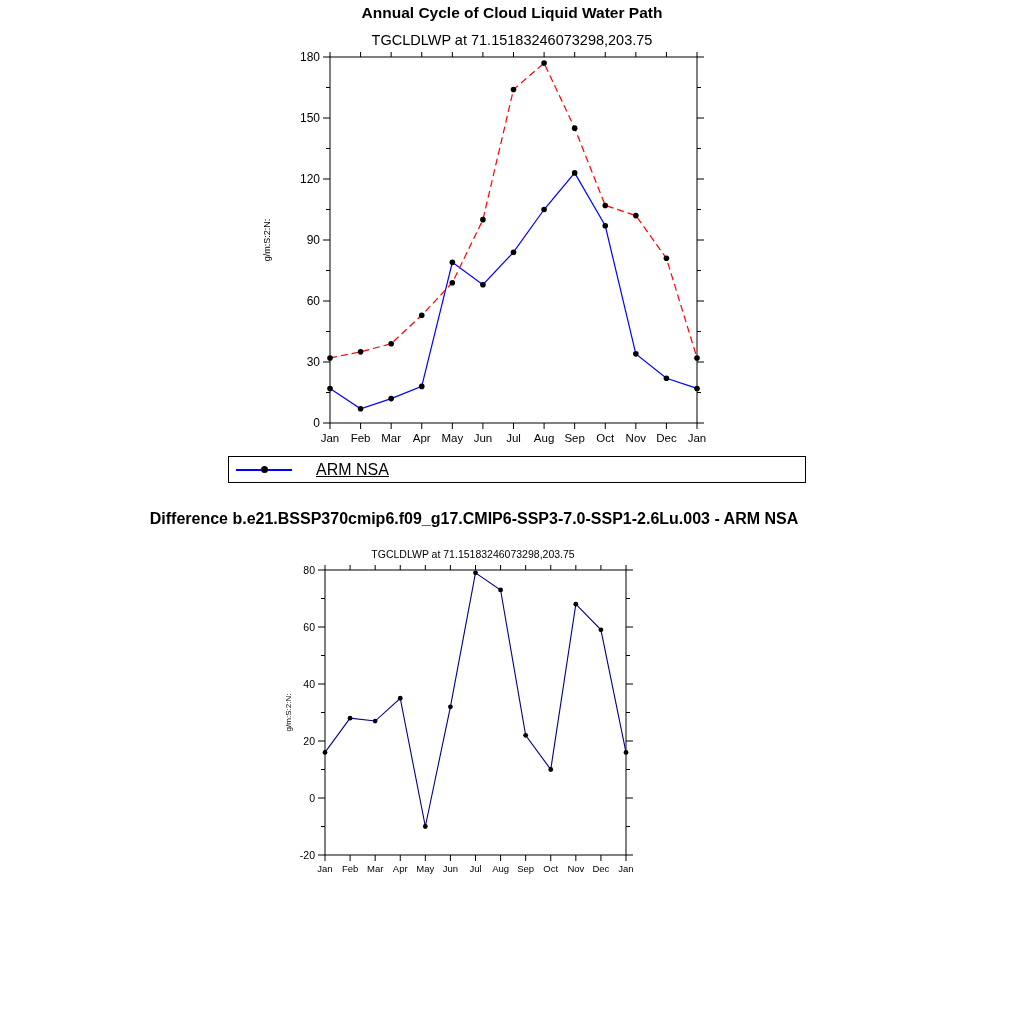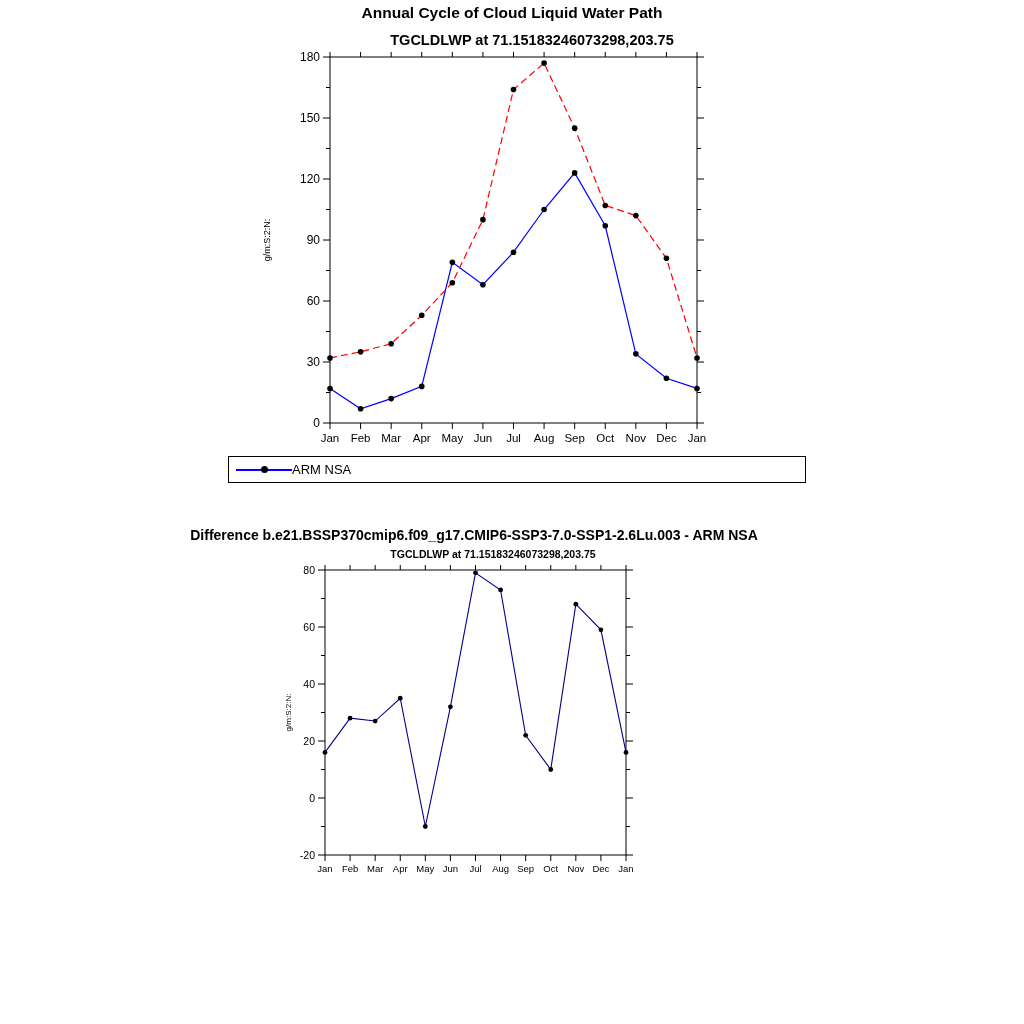--- a/index.html
+++ b/index.html
@@ -1,28 +1,28 @@
 <!DOCTYPE html>
 <html><head>
 <meta charset="utf-8">
 <style>
   html,body{margin:0;padding:0;background:#ffffff;}
   body{font-family:"Liberation Sans","DejaVu Sans",sans-serif;color:#000;}
   .page{position:relative;width:853px;height:1024px;background:#ffffff;overflow:hidden;}
   .chart-title{position:absolute;transform:translateX(-50%);white-space:nowrap;font-weight:bold;}
-  .chart-subtitle{position:absolute;transform:translateX(-50%);white-space:nowrap;font-weight:bold;margin-left:20px;}
+  .chart-subtitle{position:absolute;transform:translateX(-50%);white-space:nowrap;font-weight:normal;}
   .title1{left:512px;top:4px;font-size:15.5px;}
   .subtitle1{left:512px;top:32px;font-size:14.5px;}
   .svg1{position:absolute;left:235px;top:45px;}
   .legend-box{position:absolute;left:228px;top:456px;width:576px;border:1px solid #000;background:#fff;}
   .legend-row{display:flex;align-items:center;height:25px;padding-left:7px;}
   .legend-line{width:56px;height:2px;position:relative;flex:0 0 auto;}
   .legend-dot{position:absolute;left:50%;top:50%;width:7px;height:7px;margin:-3.5px 0 0 -3.5px;border-radius:50%;background:#000;}
-  .legend-label{margin-left:0;font-size:13px;white-space:nowrap;}
-  .title2{left:474px;top:527px;font-size:14px;}
+  .legend-label{margin-left:24px;font-size:16px;white-space:nowrap;text-decoration:underline;}
+  .title2{left:474px;top:510px;font-size:16px;}
   .subtitle2{left:473px;top:548px;font-size:10.5px;}
   .svg2{position:absolute;left:230px;top:560px;}
   svg text{font-family:"Liberation Sans","DejaVu Sans",sans-serif;fill:#000;}
 </style>
 </head>
 <body>
 
 <div class="page">
 
   <div class="chart-title title1">Annual Cycle of Cloud Liquid Water Path</div>

